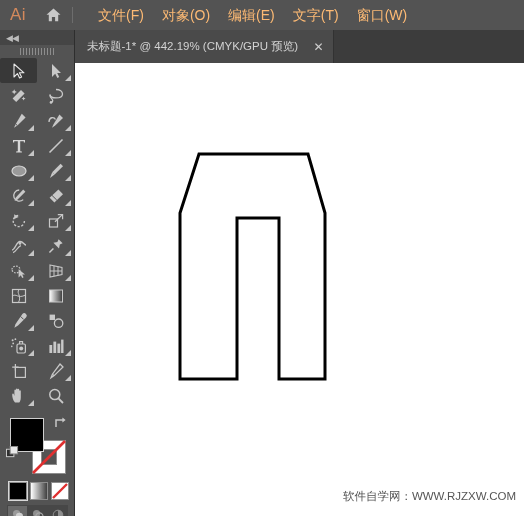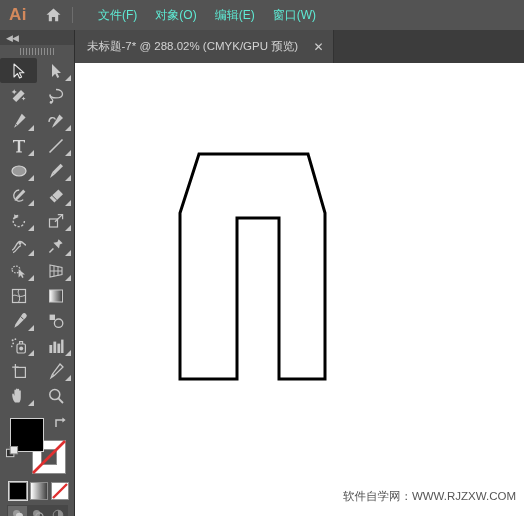--- a/index.html
+++ b/index.html
@@ -11,31 +11,31 @@
   }
   #app{position:relative;width:524px;height:516px;}
 
   
   .menubar{
     position:absolute;left:0;top:0;width:524px;height:30px;
     background:#535353;display:flex;align-items:center;
   }
   .ai-logo{
     width:36px;height:30px;display:flex;align-items:center;justify-content:center;
-    color:#d4895c;font-size:17px;font-weight:bold;letter-spacing:.5px;
+    color:#d4895c;font-size:17px;font-weight:normal;letter-spacing:.5px;
   }
   .home-icon{
     width:34px;height:30px;display:flex;align-items:center;justify-content:center;
   }
   .menu-sep{
     width:1px;height:16px;background:#6d6d6d;margin:0 6px 0 2px;
   }
   .menu-items{display:flex;align-items:center;margin-left:10px;}
   .menu-item{
-    color:#5eead4;font-size:12px;padding:4px 9px;white-space:nowrap;line-height:14px;
+    color:#fdba74;font-size:14px;padding:4px 9px;white-space:nowrap;line-height:14px;
   }
 
   
   .tabbar{
     position:absolute;left:75px;top:30px;width:449px;height:33px;
     background:#3c3c3c;border-bottom:1px solid #2b2b2b;
   }
   .tab{
     position:absolute;left:0;top:0;height:33px;
     background:#4a4a4a;display:flex;align-items:center;
@@ -139,27 +139,28 @@
     <div class="home-icon">
       <svg width="17" height="16" viewBox="0 0 17 16">
         <path d="M8.5 1.5 L15.5 7.8 L13.2 7.8 L13.2 14.3 L10.1 14.3 L10.1 9.9 L6.9 9.9 L6.9 14.3 L3.8 14.3 L3.8 7.8 L1.5 7.8 Z" fill="#c8c8c8"></path>
       </svg>
     </div>
     <div class="menu-sep"></div>
     <div class="menu-items">
       <div class="menu-item">文件(F)</div>
       <div class="menu-item">对象(O)</div>
       <div class="menu-item">编辑(E)</div>
+      <div class="menu-item">文字(T)</div>
       <div class="menu-item">窗口(W)</div>
     </div>
   </div>
 
   <div class="tabbar">
     <div class="tab">
-      <div class="tab-title">未标题-7* @ 288.02% (CMYK/GPU 预览)</div>
+      <div class="tab-title">未标题-1* @ 442.19% (CMYK/GPU 预览)</div>
       <div class="tab-close">✕</div>
     </div>
   </div>
 
   <div class="toolbar">
 
     <div class="tool-collapse">
       <span>◀◀</span>
     </div>
 

